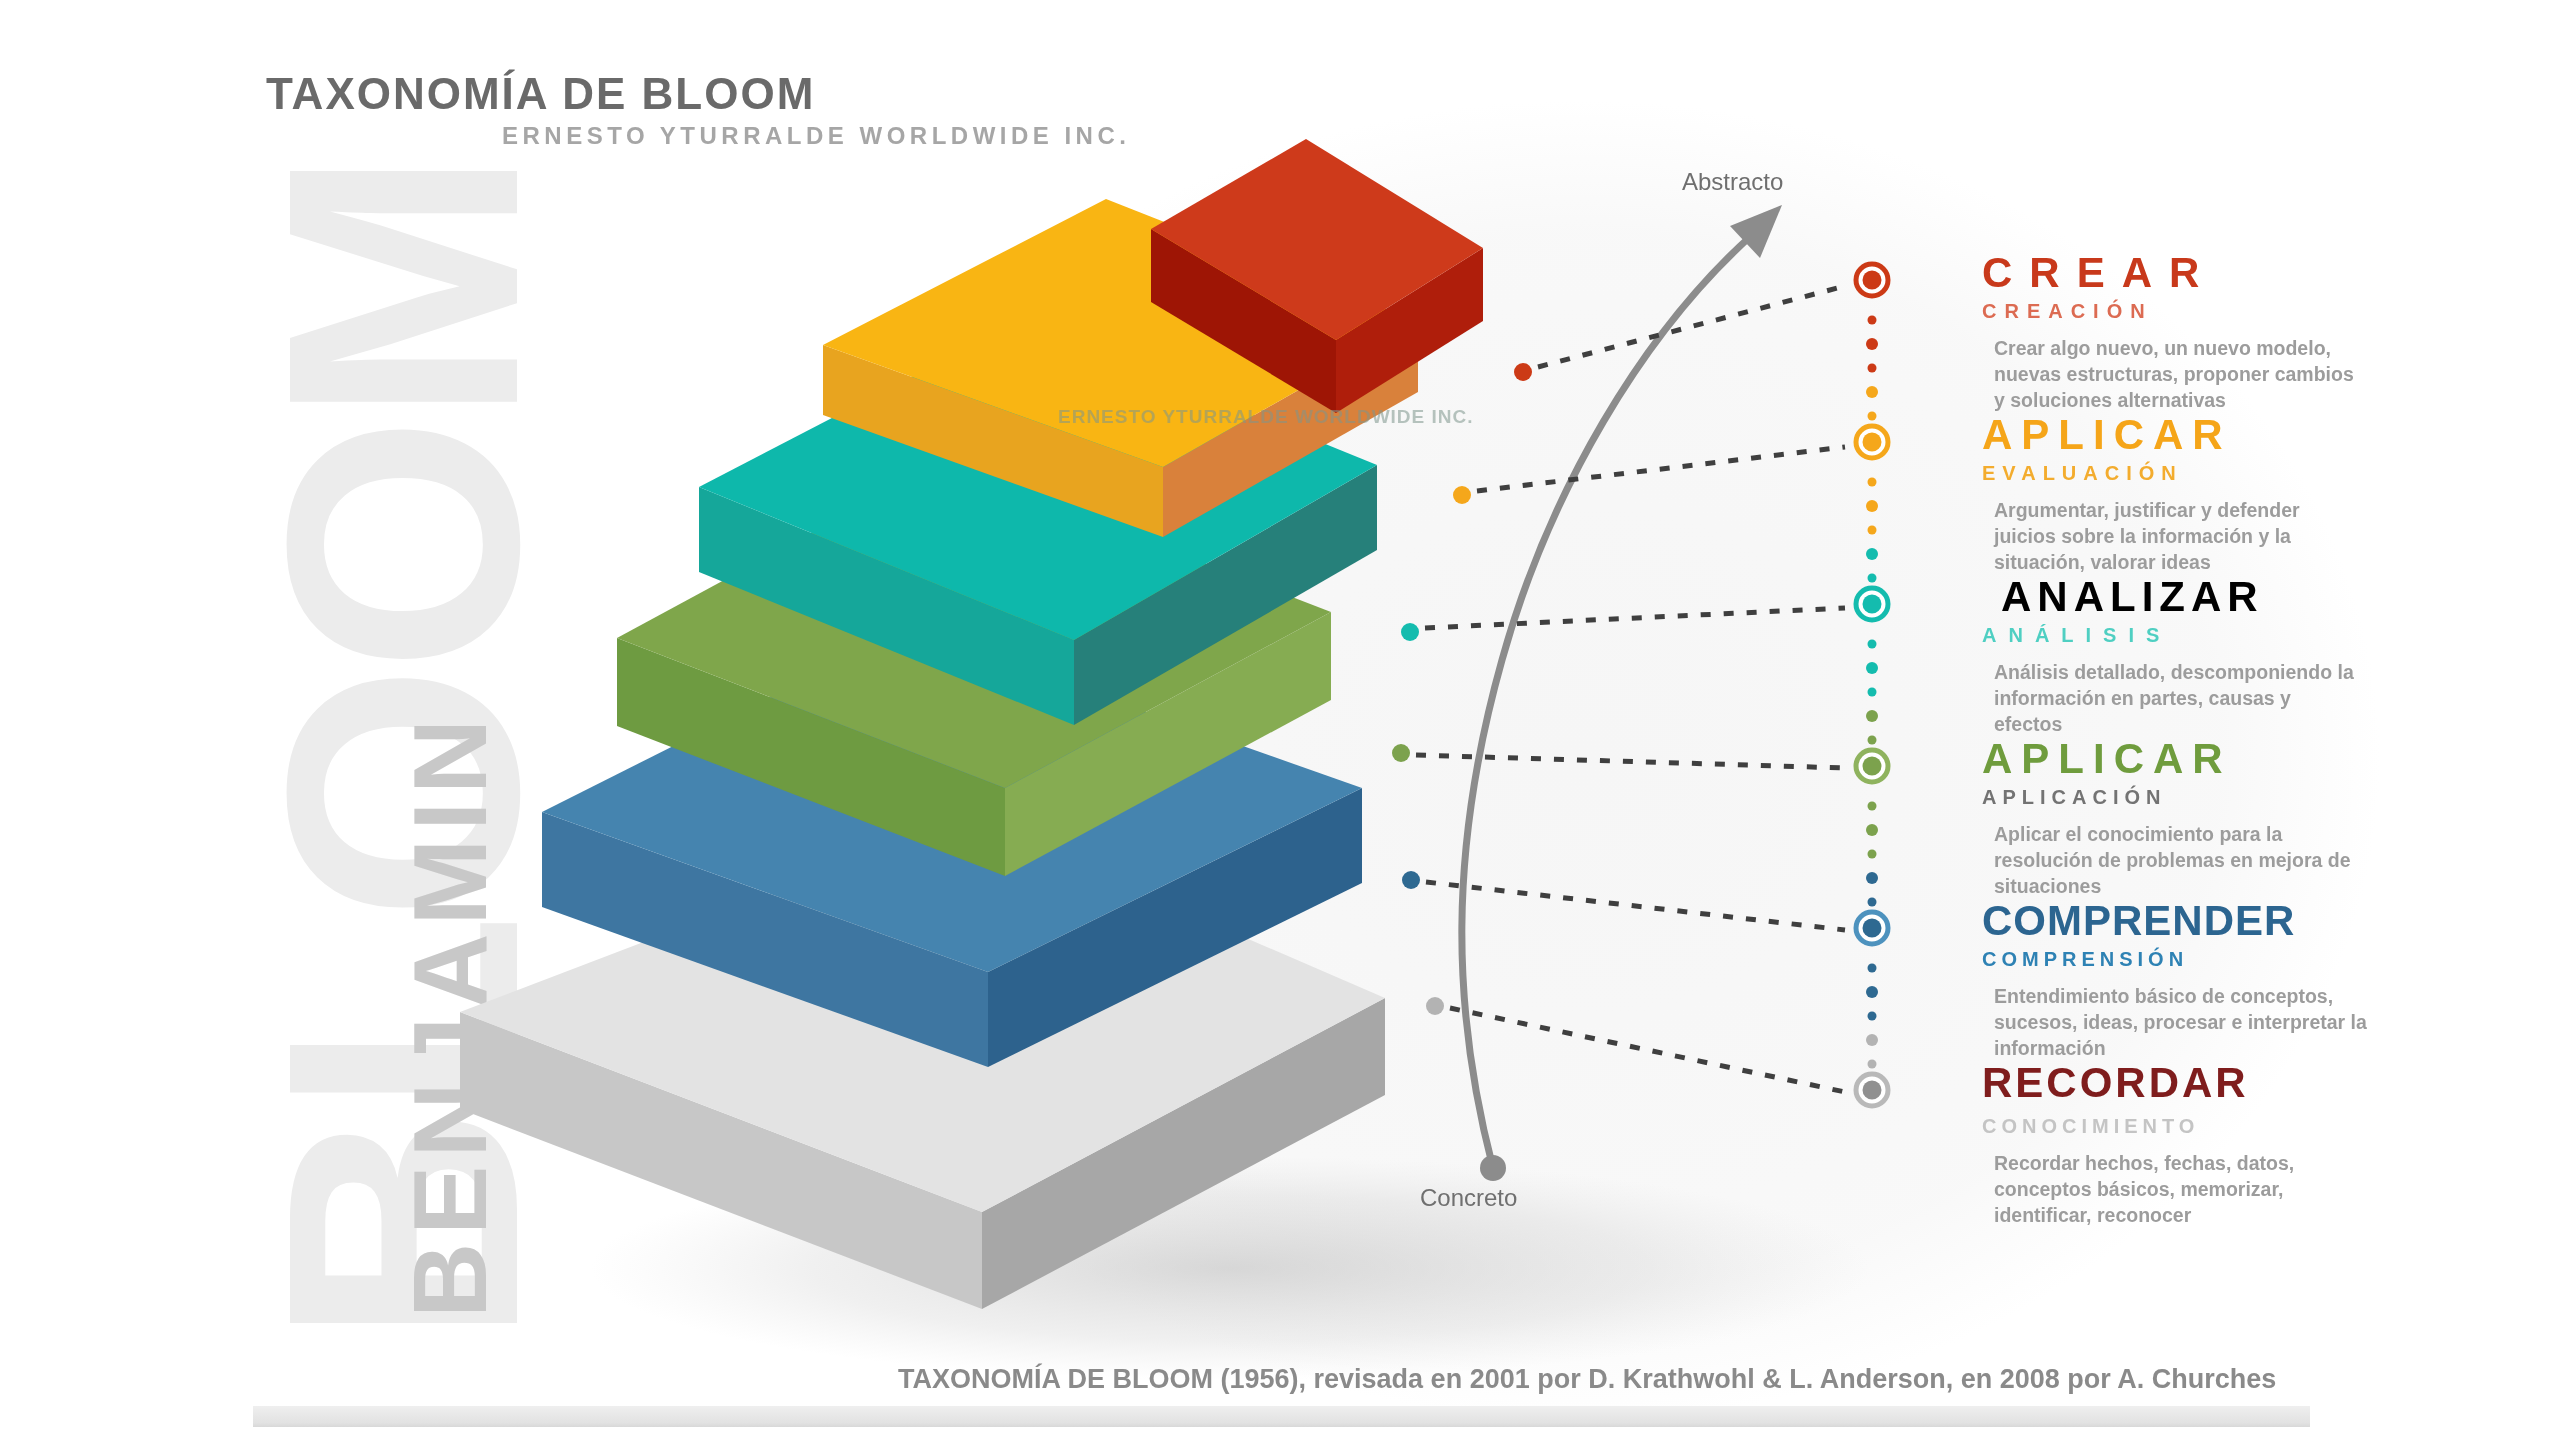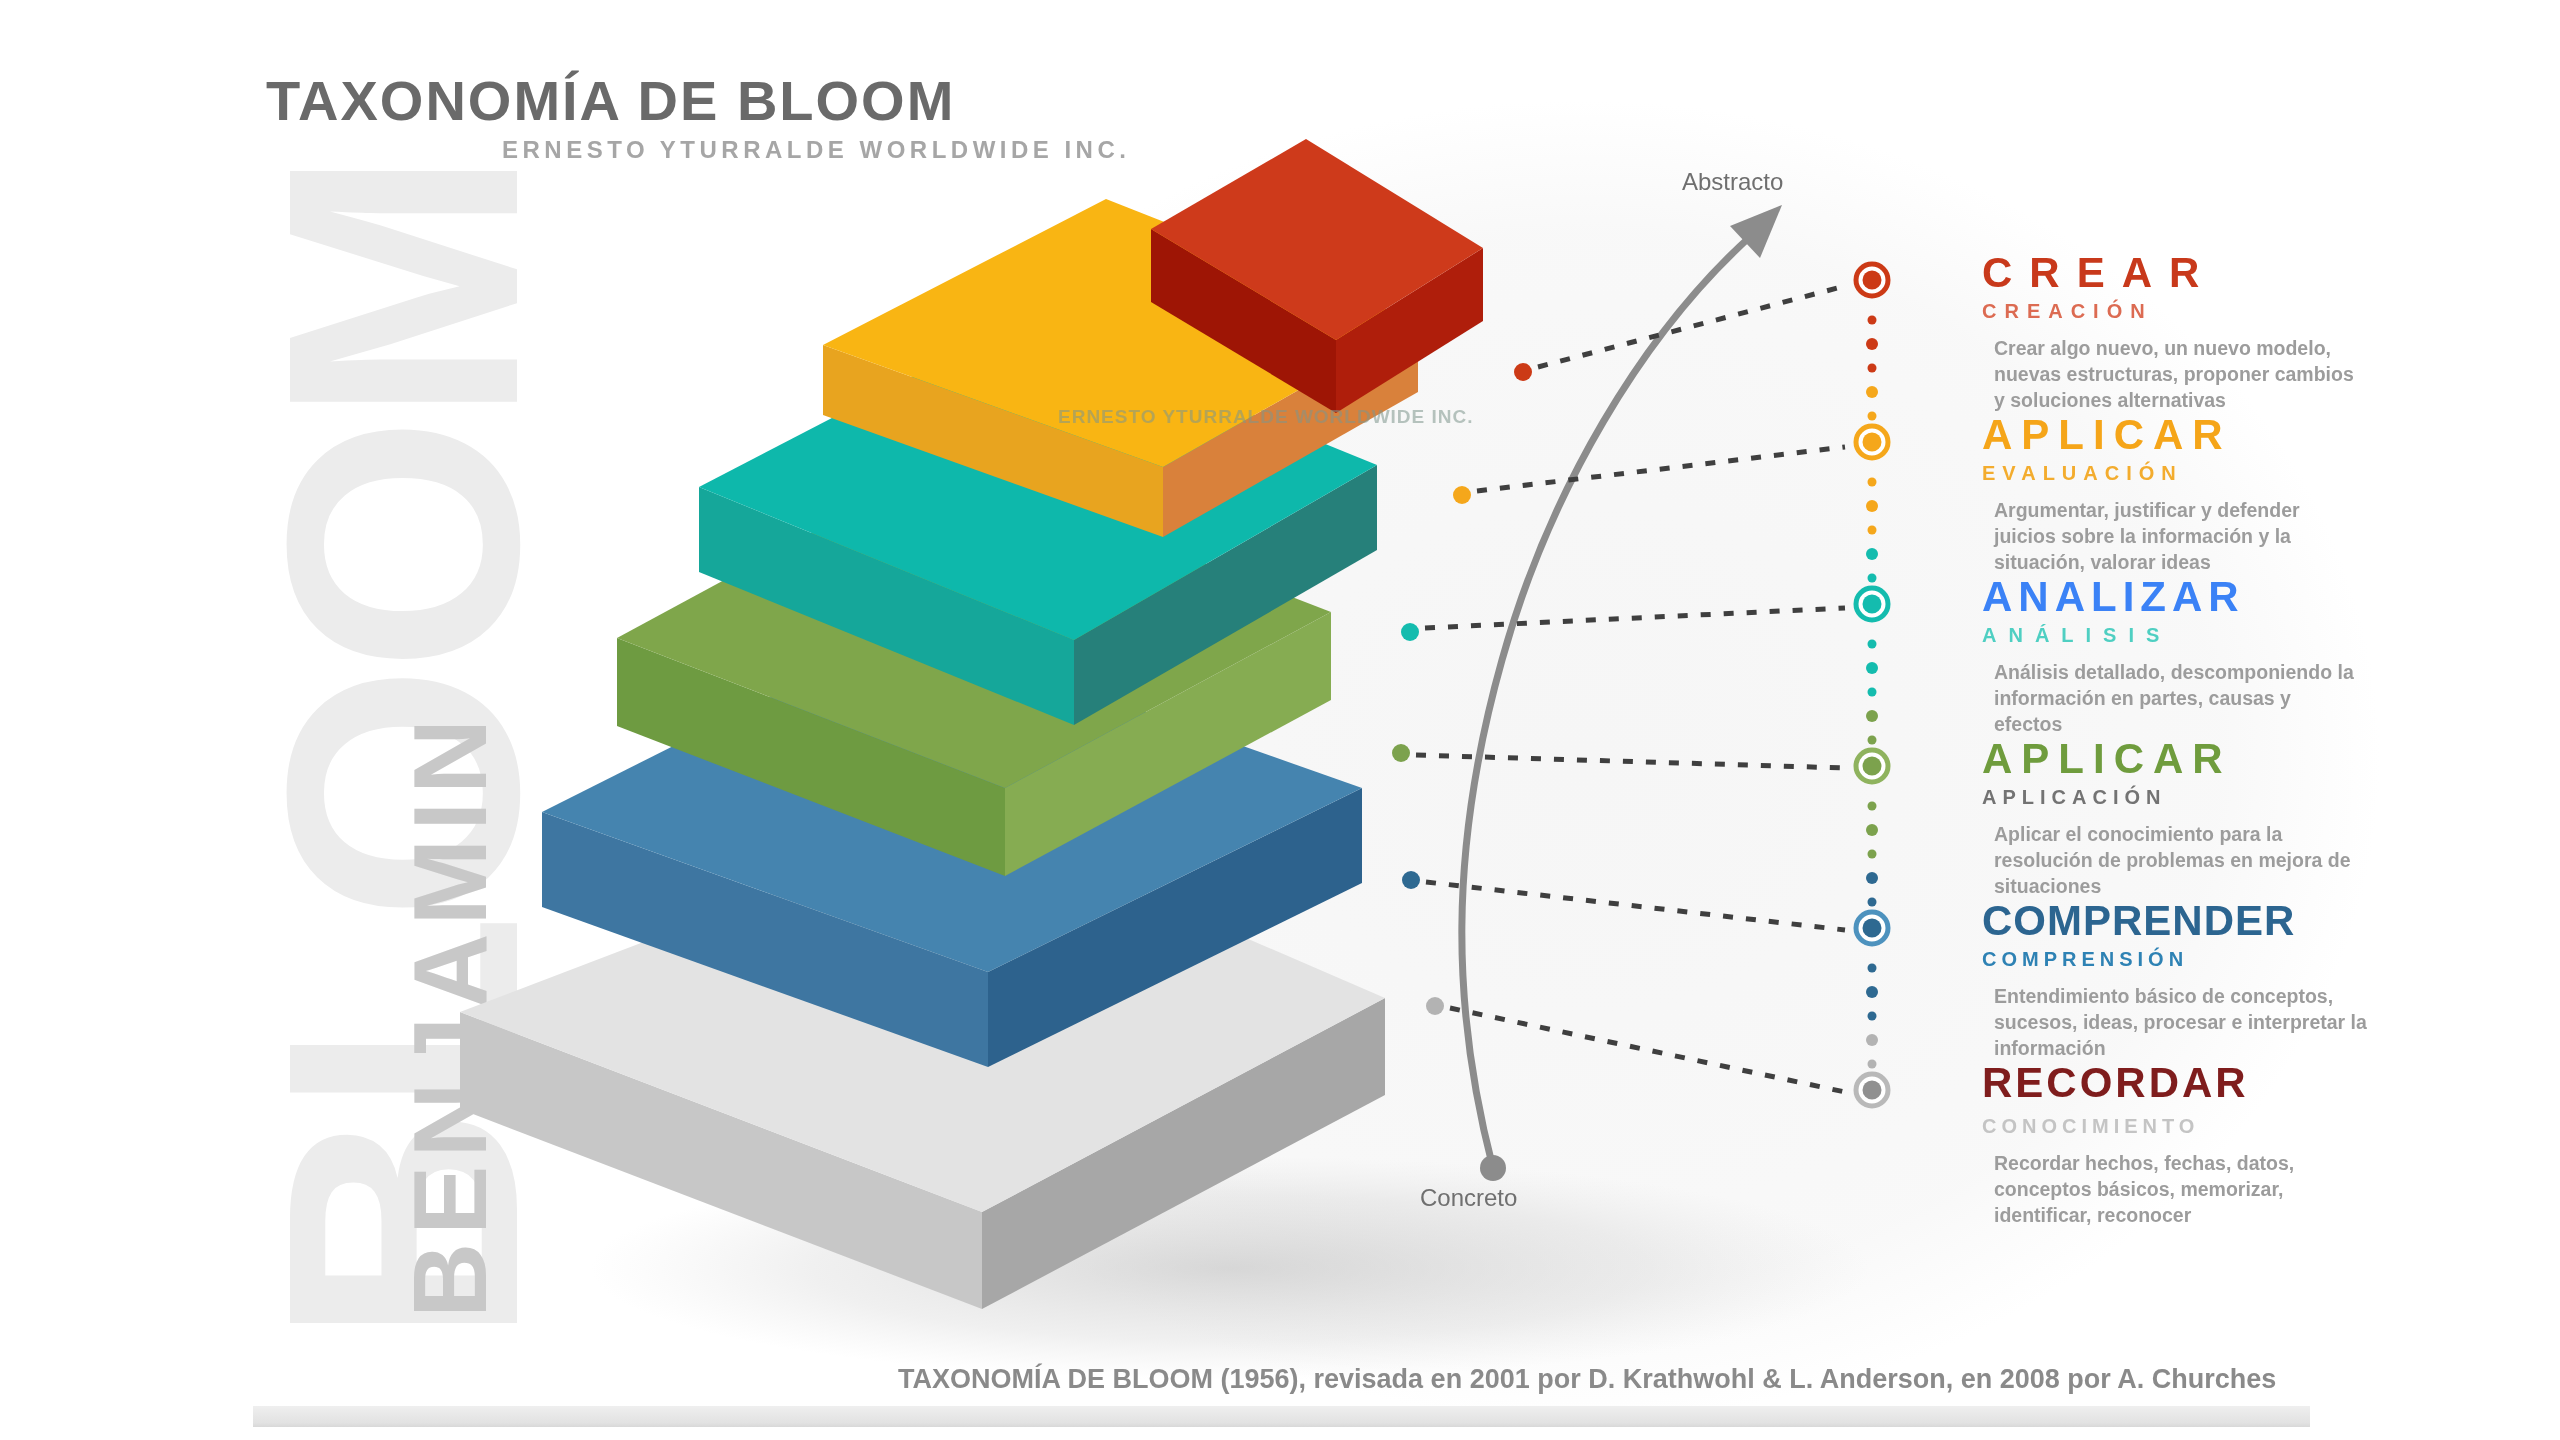--- a/index.html
+++ b/index.html
@@ -9,21 +9,21 @@
   }
   
   .wm{position:absolute;transform-origin:left top;transform:rotate(-90deg);
       white-space:nowrap;font-weight:700;z-index:1;line-height:1;}
   .wm-bloom{left:238px;top:1345px;font-size:330px;letter-spacing:-8px;color:#ECECEC;}
   .wm-benjamin{left:398px;top:1318px;font-size:104px;letter-spacing:8px;color:#C8C8C8;}
   .wm-pyramid{position:absolute;left:1058px;top:406px;z-index:4;font-size:19px;font-weight:700;
       letter-spacing:1px;color:rgba(125,150,140,0.55);white-space:nowrap;}
   
   .header{position:absolute;left:266px;top:70px;z-index:3;}
-  .title{font-size:56px;font-weight:700;color:#6A6A6A;letter-spacing:2px;margin:0;line-height:1.1;}
+  .title{font-size:44px;font-weight:700;color:#6A6A6A;letter-spacing:2px;margin:0;line-height:1.1;}
   .subtitle{font-size:24px;font-weight:700;color:#A6A6A6;letter-spacing:4.5px;margin:4px 0 0 236px;}
   
   .scene{position:absolute;left:0;top:0;z-index:2;}
   
   .axis-label{position:absolute;z-index:3;font-size:24px;color:#6F6F6F;}
   .axis-top{left:1682px;top:168px;}
   .axis-bottom{left:1420px;top:1184px;}
   
   .level{position:absolute;left:1982px;width:460px;z-index:3;}
   .lv-title{font-weight:700;font-size:42px;line-height:1;margin:0 0 7px 0;white-space:nowrap;}
@@ -175,21 +175,21 @@
 y soluciones alternativas</p>
   </div>
       <div class="level lvl-evaluar" style="top: 414px;">
     <h2 class="lv-title" style="color: rgb(245, 165, 25);">APLICAR</h2>
     <div class="lv-sub" style="color: rgb(243, 172, 46);">EVALUACIÓN</div>
     <p class="lv-desc">Argumentar, justificar y defender
 juicios sobre la información y la
 situación, valorar ideas</p>
   </div>
       <div class="level lvl-analizar" style="top: 576px;">
-    <h2 class="lv-title" style="color: #3b82f6;">ANALIZAR</h2>
+    <h2 class="lv-title" style="color: #000000; margin-left: 19px;">ANALIZAR</h2>
     <div class="lv-sub" style="color: rgb(79, 207, 194);">ANÁLISIS</div>
     <p class="lv-desc">Análisis detallado, descomponiendo la
 información en partes, causas y
 efectos</p>
   </div>
       <div class="level lvl-aplicar" style="top: 738px;">
     <h2 class="lv-title" style="color: rgb(111, 156, 61);">APLICAR</h2>
     <div class="lv-sub" style="color: #737373;">APLICACIÓN</div>
     <p class="lv-desc">Aplicar el conocimiento para la
 resolución de problemas en mejora de

